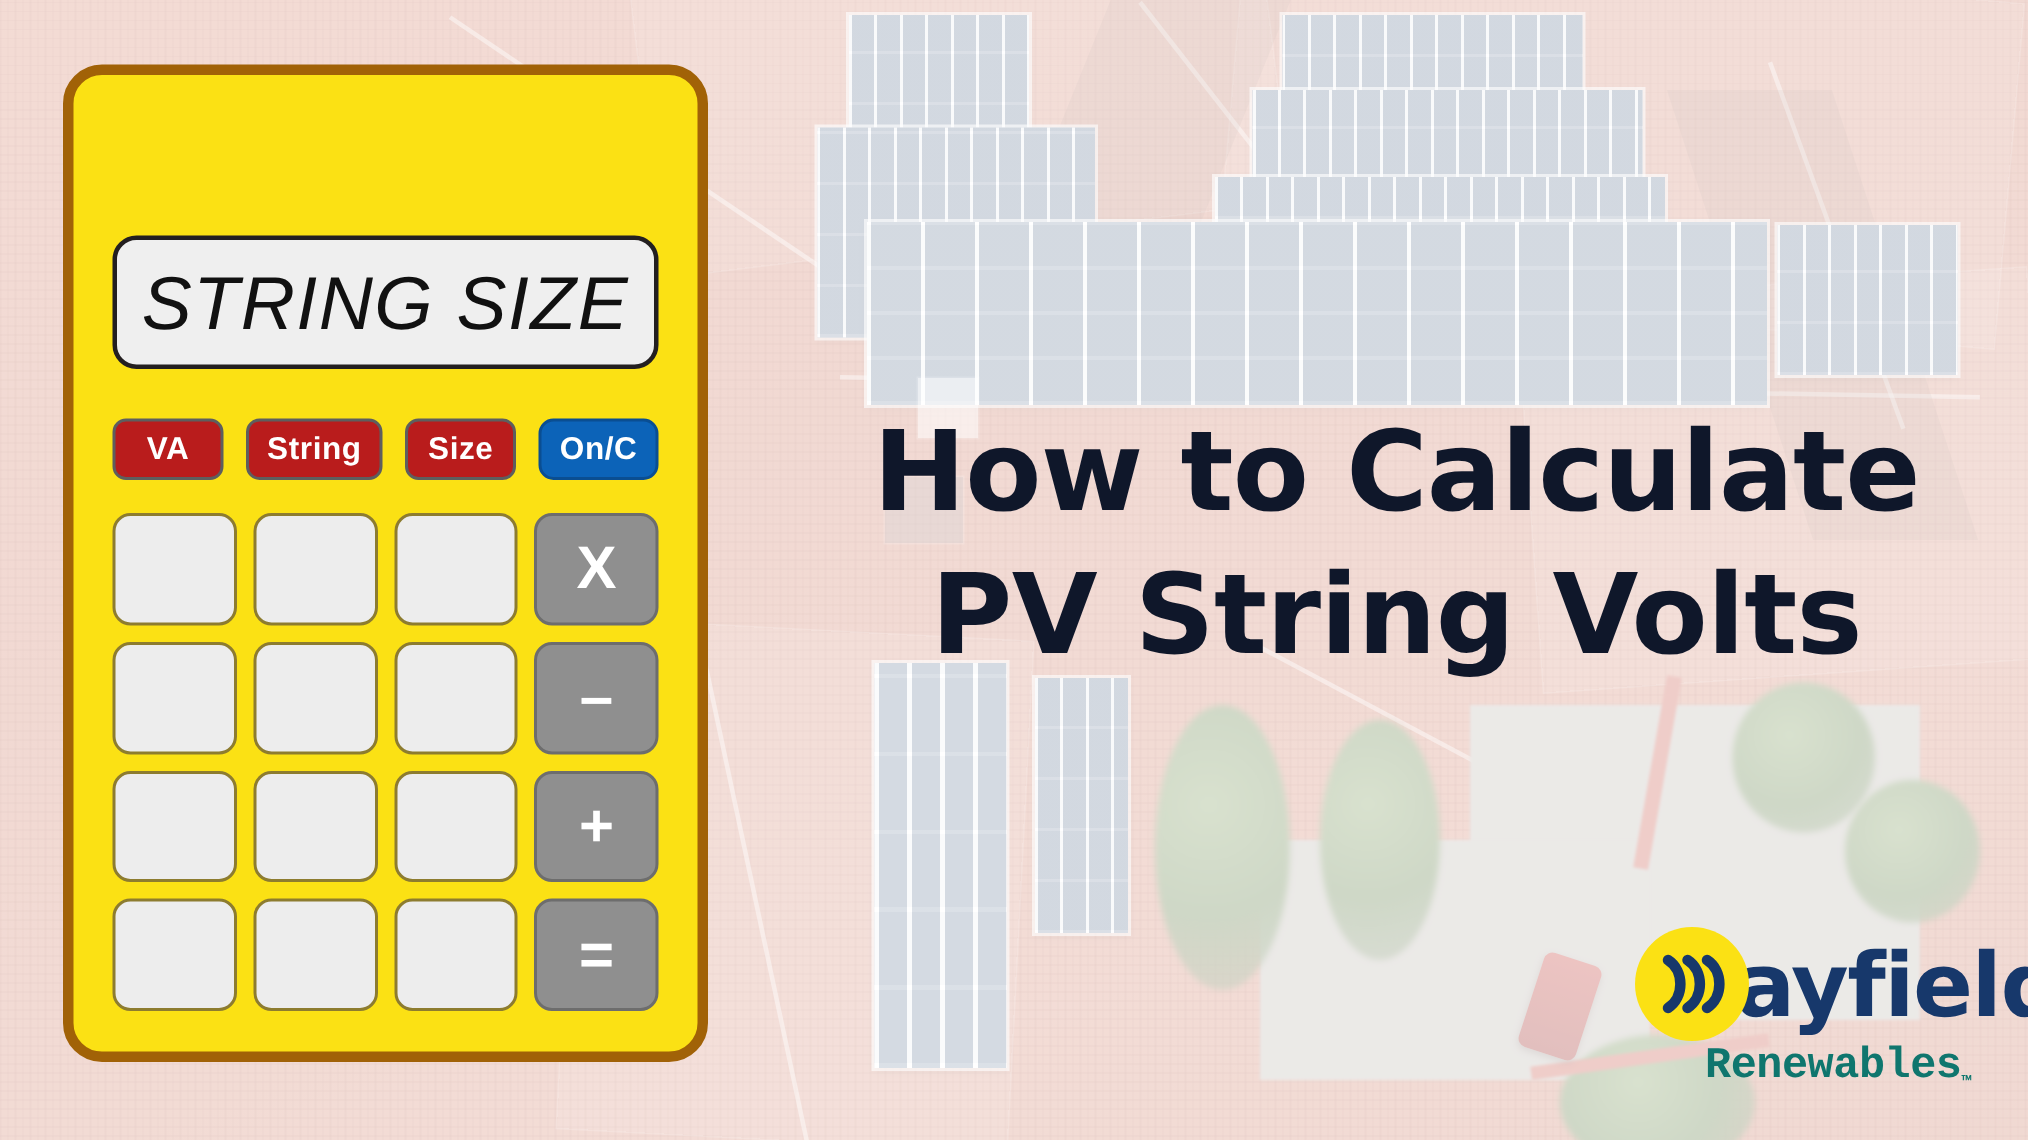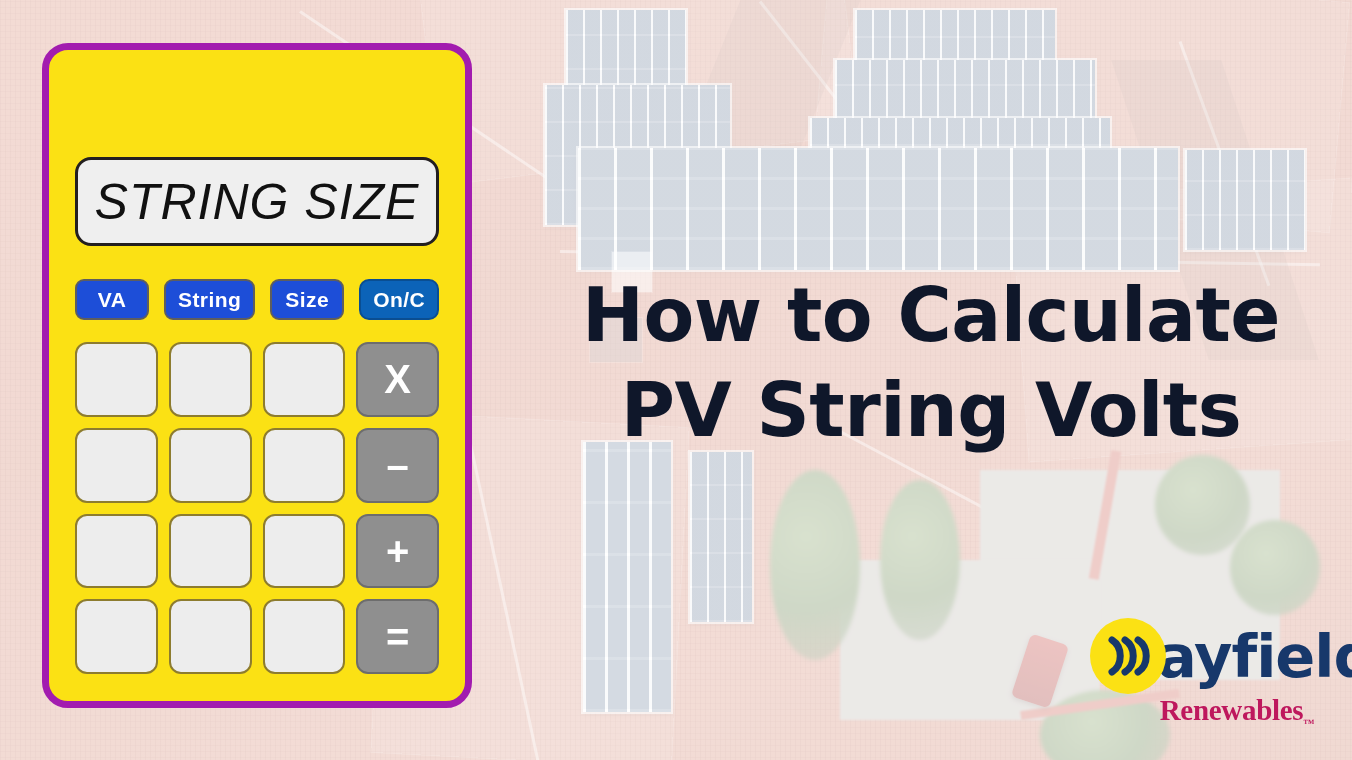--- a/index.html
+++ b/index.html
@@ -121,21 +121,21 @@
 
   
   .calculator {
     position: absolute;
     left: 42px;
     top: 43px;
     width: 430px;
     height: 665px;
     box-sizing: border-box;
     background: #fbe114;
-    border: 7px solid #a21caf;
+    border: 7px solid #a16207;
     border-radius: 26px;
     padding: 0;
   }
   .display {
     position: absolute;
     left: 26px;
     top: 107px;
     width: 364px;
     height: 89px;
     box-sizing: border-box;
@@ -163,21 +163,21 @@
     width: 364px;
     height: 41px;
     display: flex;
     justify-content: space-between;
   }
   .func-key {
     box-sizing: border-box;
     height: 41px;
     border-radius: 9px;
     border: 2px solid #5e5e5e;
-    background: #1d4ed8;
+    background: #b91c1c;
     color: #ffffff;
     font-size: 21px;
     font-weight: bold;
     letter-spacing: 0.4px;
     display: flex;
     align-items: center;
     justify-content: center;
     padding: 0 12px;
     min-width: 74px;
   }
@@ -262,24 +262,24 @@
     font-size: 59px;
     color: #17386b;
     margin-left: -9px;
     line-height: 1;
     letter-spacing: -1px;
   }
   .logo-sub {
     position: absolute;
     right: 16px;
     top: 76px;
-    font-family: Liberation Serif, serif;
+    font-family: Liberation Mono, monospace;
     font-weight: bold;
     font-size: 29px;
-    color: #be185d;
+    color: #0f766e;
     letter-spacing: -0.3px;
     white-space: nowrap;
   }
   .logo-tm {
     font-size: 11px;
     vertical-align: sub;
     font-weight: bold;
   }
 </style>
 </head>

